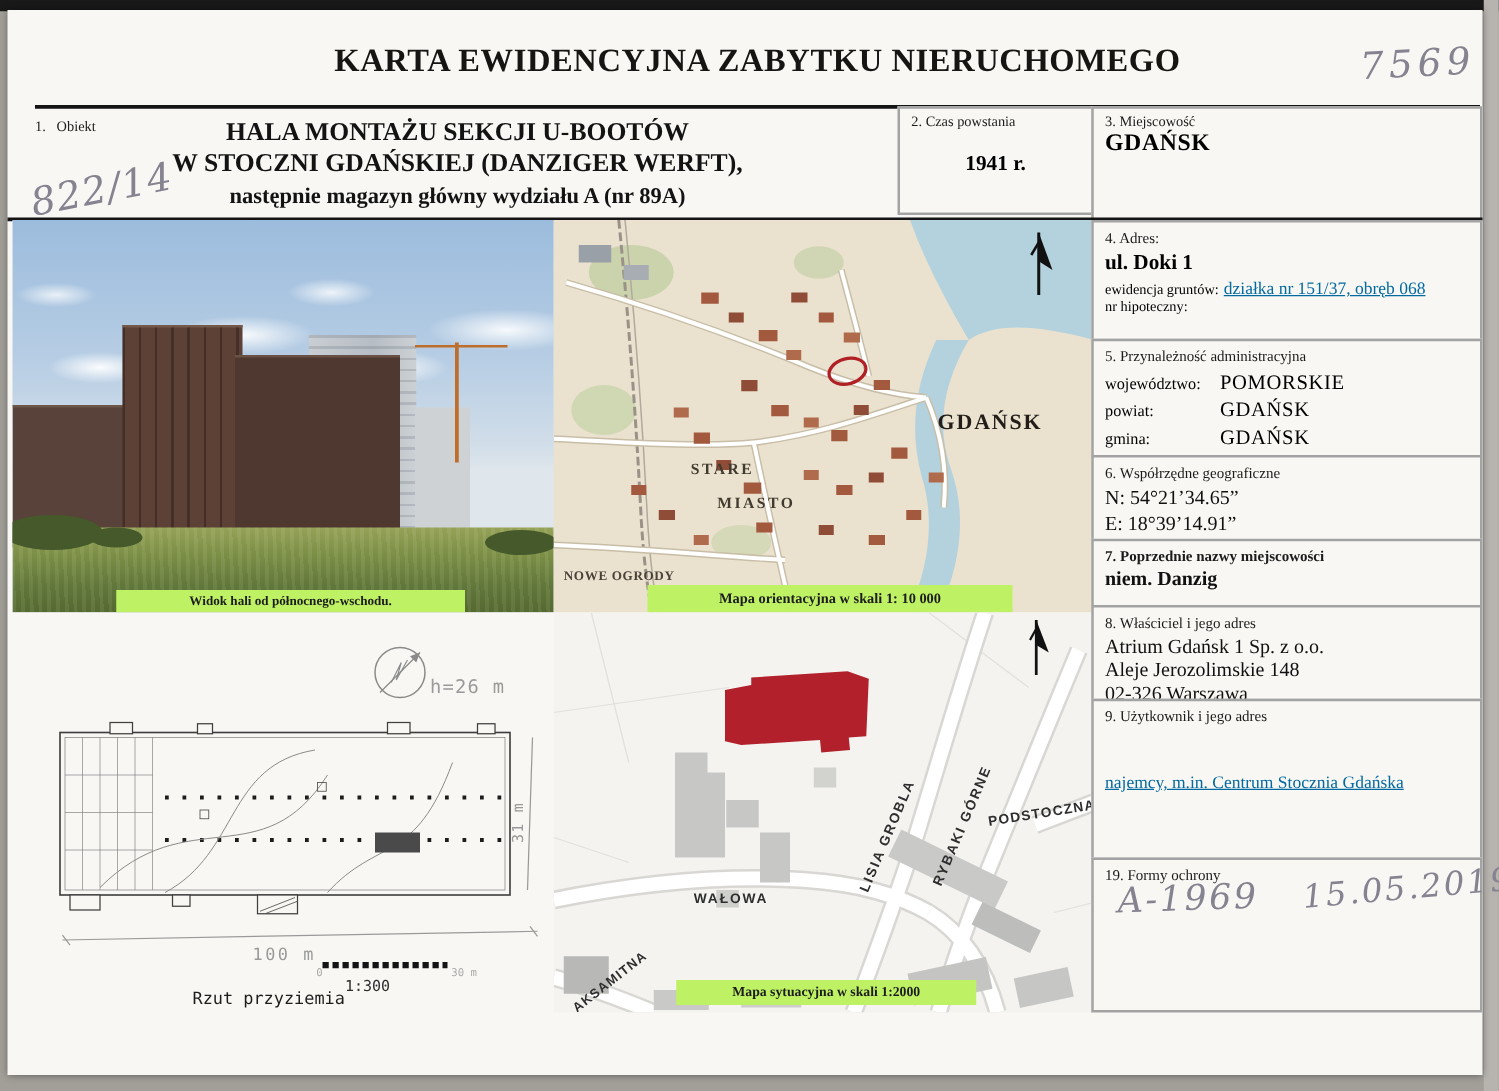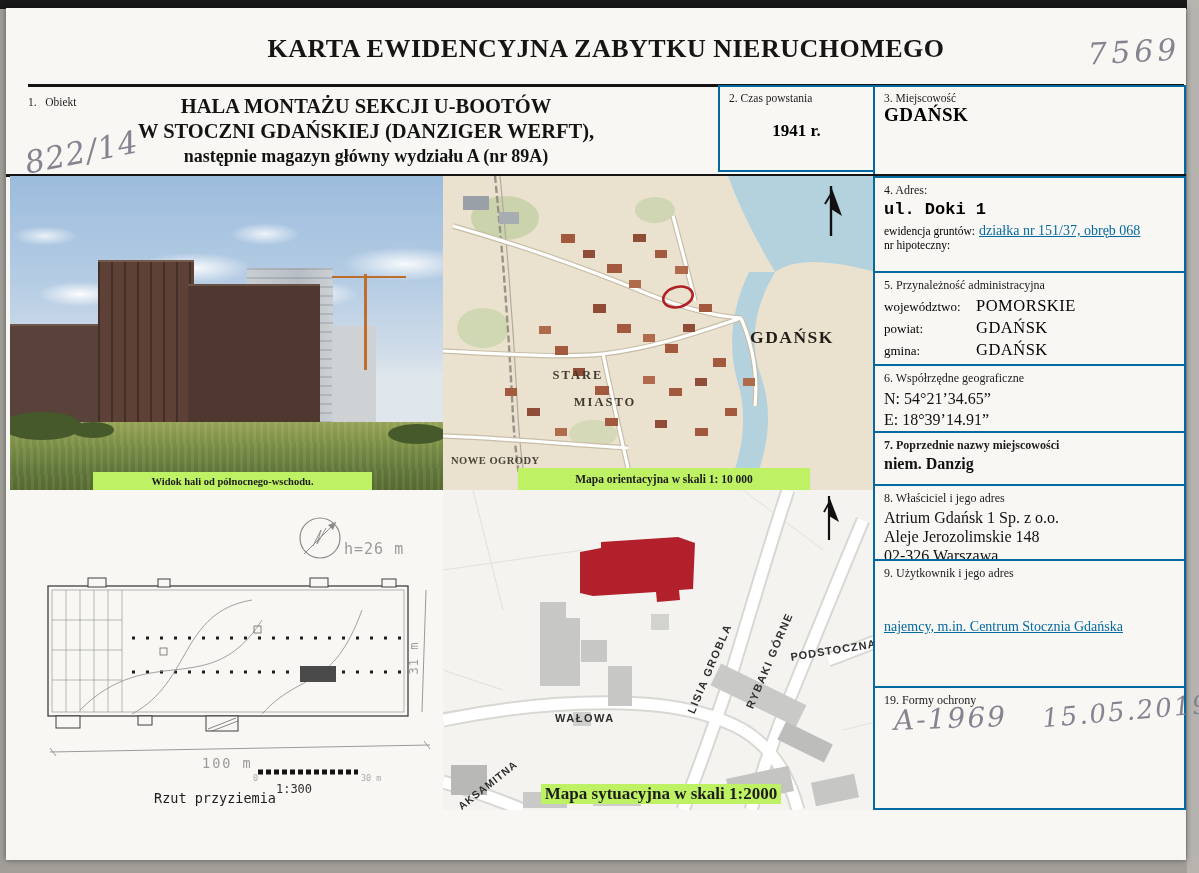--- a/index.html
+++ b/index.html
@@ -14,21 +14,21 @@
   .title{position:absolute;left:20px;right:0;top:26px;text-align:center;font-weight:bold;
     font-size:26px;letter-spacing:.5px;color:#171513;}
   .title-rule{position:absolute;left:22px;top:76px;width:1156px;height:3px;background:#141414;}
   .hw{position:absolute;color:#868391;font-style:italic;font-family:"DejaVu Serif",serif;}
   .hw-7569{left:1082px;top:26px;font-size:30px;letter-spacing:4px;transform:rotate(-3deg);}
   .hw-822{left:18px;top:126px;font-size:31px;letter-spacing:1px;transform:rotate(-11deg);}
   .f1-label{left:22px;top:88px;}
   .f1-name{position:absolute;left:30px;top:86px;width:660px;text-align:center;color:#131313;}
   .f1-l12{font-weight:bold;font-size:20.5px;line-height:25px;}
   .f1-l3{font-weight:bold;font-size:18px;line-height:24px;}
-  .box{position:absolute;border:2px solid #0369a1;box-sizing:border-box;padding:5px 9px;background:#f8f7f3;}
+  .box{position:absolute;border:2px solid #a3a3a3;box-sizing:border-box;padding:5px 9px;background:#f8f7f3;}
   .box2{left:712px;top:77px;width:157px;height:87px;}
   .box3{left:867px;top:77px;width:313px;height:93px;}
   .f2-val{text-align:center;margin-top:17px;font-weight:bold;font-size:17px;}
   .f3-val{font-weight:bold;font-size:19px;letter-spacing:.5px;}
   .hline{position:absolute;left:0;top:166px;width:1180px;height:3px;background:#141414;}
   .panel{position:absolute;overflow:hidden;}
   
   .photo{left:4px;top:168px;width:433px;height:314px;background:#cfdce8;}
   .sky{position:absolute;inset:0;background:linear-gradient(180deg,#9cbcdd 0%,#b6cde4 35%,#d2dee9 58%,#e0e7ec 64%);}
   .clouds{position:absolute;inset:0;background:
@@ -64,25 +64,25 @@
   
   .omap{left:437px;top:168px;width:432px;height:314px;background:#eae2cf;}
   .omap svg text{font-family:"Liberation Serif",serif;}
   .omap-cap{left:75px;top:292px;width:292px;height:22px;font-size:11.5px;}
   
   .plan{left:4px;top:482px;width:433px;height:320px;background:#f8f7f3;}
   .plan svg text{font-family:"DejaVu Sans Mono",monospace;}
   
   .smap{left:437px;top:482px;width:432px;height:320px;background:#f4f3f0;}
   .smap svg text{font-family:"Liberation Sans",sans-serif;}
-  .smap-cap{left:98px;top:294px;width:240px;height:20px;font-size:17px;}
+  .smap-cap{left:98px;top:294px;width:240px;height:20px;font-size:11px;}
   
   .rbox{left:867px;width:313px;}
   .rb-label{font-size:12px;color:#1b1b1b;margin-bottom:2px;}
-  .big{font-size:17px;font-weight:bold;font-family:Liberation Mono, monospace;}
+  .big{font-size:17px;font-weight:bold;}
   .val16{font-size:16px;color:#111;}
   .val15{font-size:14px;color:#0369a1;text-decoration:underline;}
   .inline-sm{font-size:11.5px;}
   .adm-row{display:flex;align-items:baseline;line-height:21px;}
   .adm-row .k{width:92px;font-size:13px;}
   .adm-row .v{font-size:16.5px;letter-spacing:.5px;}
   .hw-a1969{left:888px;top:694px;font-size:28px;letter-spacing:2px;transform:rotate(-2deg);}
   .hw-date{left:1036px;top:688px;font-size:26px;letter-spacing:2px;transform:rotate(-5deg);}
 </style>
 </head>

